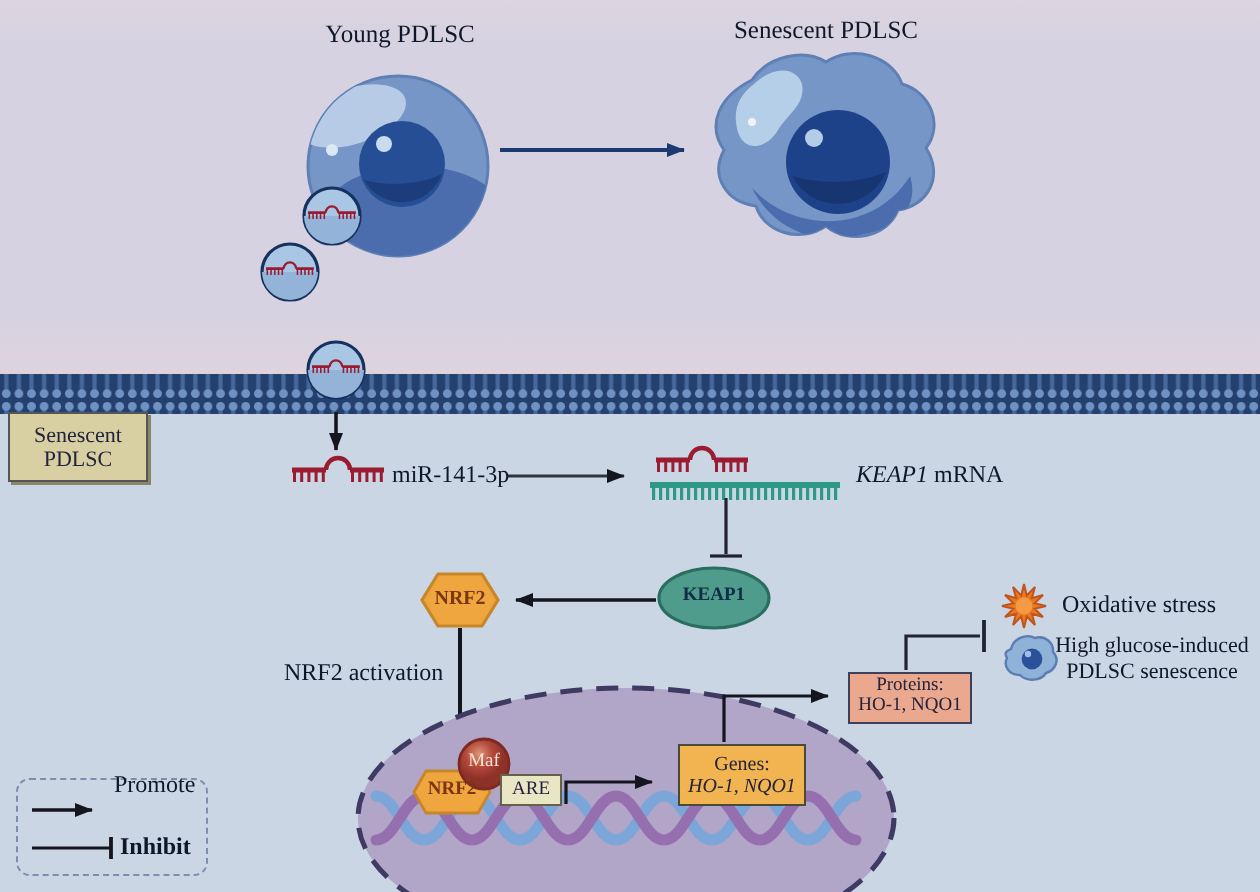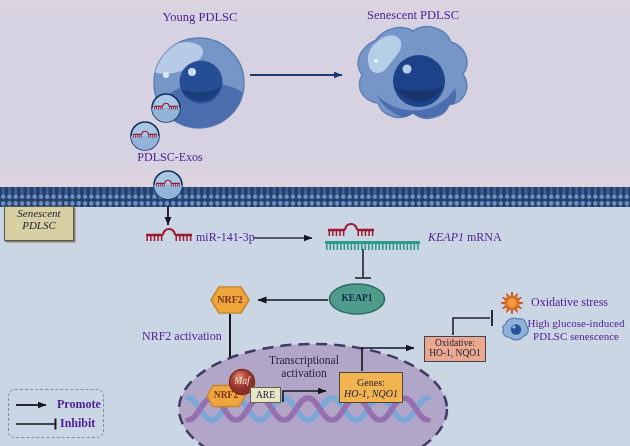--- a/index.html
+++ b/index.html
@@ -3,28 +3,28 @@
 <meta charset="utf-8">
 <style>
   html,body{margin:0;padding:0;}
   body{font-family:"Liberation Serif","DejaVu Serif",serif;}
   .stage{position:relative;width:630px;height:446px;overflow:hidden;
          box-shadow:inset 0 0 0 2px #2c4878;background:#cbd6e4;}
   .bg-top{position:absolute;left:0;top:0;width:630px;height:187px;
           background:linear-gradient(#dcd4df,#d6d2e1 12%,#d6d2e1 84%,#ded3dd);}
   .bg-cell{position:absolute;left:0;top:187px;width:630px;height:259px;background:#cbd6e4;}
   svg.layer{position:absolute;left:0;top:0;z-index:1;}
-  .txt{position:absolute;z-index:2;color:#4c1d95;line-height:1.15;}
+  .txt{position:absolute;z-index:2;color:#0f172a;line-height:1.15;}
   .ctr{text-align:center;}
   .lbl{font-size:12.5px;}
   .sm{font-size:12px;}
   .box{position:absolute;z-index:2;box-sizing:border-box;text-align:center;color:#23233d;}
   .compartment{left:4px;top:206px;width:70px;height:35px;background:#d8cfa2;
       border:1px solid #555;box-shadow:1.5px 1.5px 0 #8a8468;font-size:11px;
-      display:flex;flex-direction:column;justify-content:flex-start;font-style:italic;}
+      display:flex;flex-direction:column;justify-content:center;}
   .genes-box{left:339px;top:372px;width:64px;height:31px;background:#f2b450;
       border:1px solid #4a4a3a;font-size:10px;padding-top:4px;}
   .proteins-box{left:424px;top:336px;width:62px;height:26px;background:#eaa88f;
       border:1.5px solid #40405a;font-size:9.5px;padding-top:1px;}
   .are-box{left:250px;top:387px;width:31px;height:16px;background:#e9e6c5;
       border:1px solid #63634a;font-size:9.5px;line-height:14px;}
   .legend{left:8px;top:389px;width:96px;height:49px;border:1.5px dashed #7d8db0;border-radius:7px;}
   .hex-t{font-weight:bold;color:#7a3511;}
   .it{font-style:italic;}
   .nucleus-t{color:#2a2040;}
@@ -173,57 +173,52 @@
       <line x1="16" y1="405" x2="46" y2="405" stroke="#15151f" stroke-width="1.8" marker-end="url(#ah)"></line>
       <g stroke="#15151f">
         <line x1="16" y1="424" x2="55" y2="424" stroke-width="1.5"></line>
         <line x1="55.5" y1="418.5" x2="55.5" y2="429.5" stroke-width="1.9"></line>
       </g>
     </g>
   </svg>
 
   <div class="txt ctr lbl" style="left:140px;top:10px;width:120px;">Young PDLSC</div>
   <div class="txt ctr lbl" style="left:350px;top:8px;width:126px;">Senescent PDLSC</div>
-  <div class="txt ctr sm" style="left:112px;top:151px;width:116px;">PDLSC-Exos</div>
 
   <div class="box compartment">
     <span>Senescent</span>
     <span>PDLSC</span>
   </div>
 
   <div class="txt sm" style="left:196px;top:231px;">miR-141-3p</div>
   <div class="txt sm" style="left:428px;top:231px;">
     <span class="it">KEAP1</span><span> mRNA</span>
   </div>
 
   <div class="txt ctr" style="left:329px;top:293px;width:56px;font-size:9.5px;font-weight:600;color:#0f2d45;">KEAP1</div>
   <div class="txt ctr hex-t" style="left:210px;top:294px;width:40px;font-size:10px;">NRF2</div>
   <div class="txt sm" style="left:142px;top:330px;">NRF2 activation</div>
 
-  <div class="txt ctr nucleus-t" style="left:256px;top:354px;width:96px;font-size:11.5px;">
-    <span>Transcriptional</span><br>
-    <span>activation</span>
-  </div>
   <div class="txt ctr hex-t" style="left:206px;top:390px;width:40px;font-size:9.5px;">NRF2</div>
-  <div class="txt ctr" style="left:229px;top:376px;width:26px;font-size:9.5px;color:#f6e3d3;font-style:italic;">Maf</div>
+  <div class="txt ctr" style="left:229px;top:376px;width:26px;font-size:9.5px;color:#f6e3d3;">Maf</div>
   <div class="box are-box">
     <span>ARE</span>
   </div>
 
   <div class="box genes-box">
     <span>Genes:</span><br>
     <span class="it">HO-1, NQO1</span>
   </div>
   <div class="box proteins-box">
-    <span>Oxidative:</span><br>
+    <span>Proteins:</span><br>
     <span>HO-1, NQO1</span>
   </div>
 
   <div class="txt sm" style="left:531px;top:296px;">Oxidative stress</div>
   <div class="txt ctr" style="left:522px;top:317px;width:108px;font-size:11px;">
     <span>High glucose-induced</span><br>
     <span>PDLSC senescence</span>
   </div>
 
   <div class="box legend"></div>
-  <div class="txt sm" style="left:57px;top:398px;font-weight:bold;">Promote</div>
+  <div class="txt sm" style="left:57px;top:386px;">Promote</div>
   <div class="txt sm" style="left:60px;top:417px;font-weight:bold;">Inhibit</div>
 </div>
 
 </body></html>

